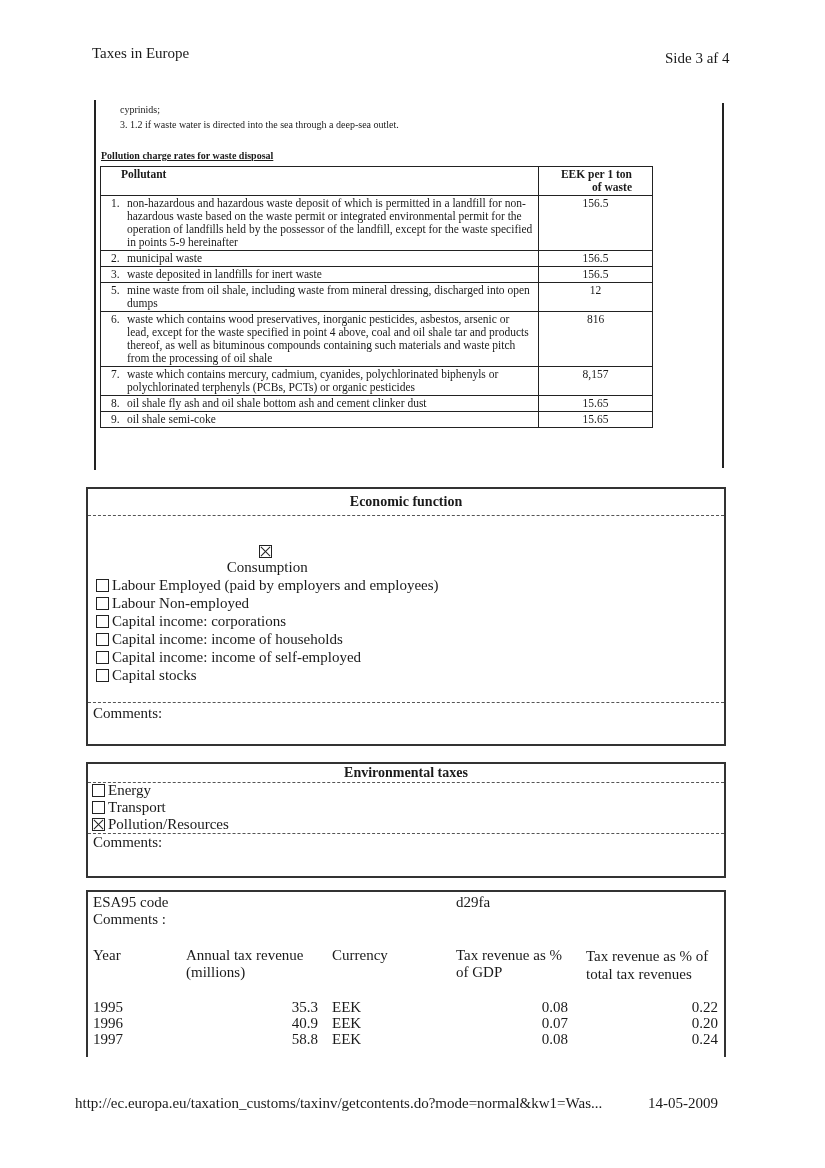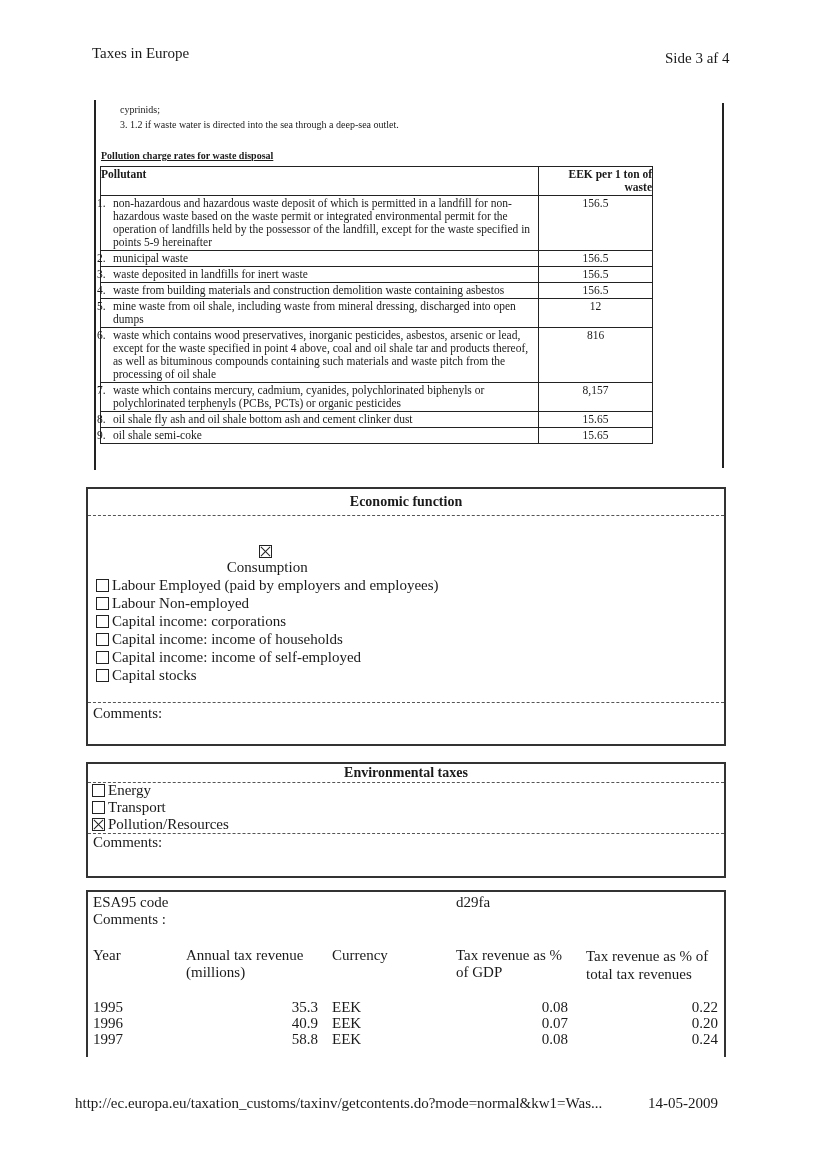--- a/index.html
+++ b/index.html
@@ -4,22 +4,22 @@
 <style>
   html,body{margin:0;padding:0;}
   body{width:825px;height:1168px;background:#fff;position:relative;font-family:"Liberation Serif","DejaVu Serif",serif;color:#1a1a1a;overflow:hidden;}
   .abs{position:absolute;}
   .hdr{font-size:15px;}
   .vline{position:absolute;width:2px;background:#222;}
   .small{font-size:10px;line-height:13px;}
   table.pc{position:absolute;left:100px;top:166px;width:553px;border-collapse:collapse;font-size:11.5px;line-height:13px;}
   table.pc td{border:1px solid #222;vertical-align:top;padding:1px 4px;}
   table.pc td.num{text-align:center;width:105px;}
-  table.pc td.lbl{padding-left:12px;text-indent:-16px;}
-  table.pc th{border:1px solid #222;font-weight:bold;text-align:left;padding:1px 0;vertical-align:top;height:26px;}
+  table.pc td.lbl{padding-left:26px;text-indent:-16px;}
+  table.pc th{border:1px solid #222;font-weight:bold;text-align:left;padding:1px 20px;vertical-align:top;height:26px;}
   table.pc th.num{text-align:right;}
   .box{position:absolute;border:2px solid #333;border-top-width:2px;}
   .box .title{text-align:center;font-weight:bold;font-size:14px;}
   .dash{border-bottom:1px dashed #555;}
   .cb{display:flex;align-items:center;font-size:15px;line-height:17px;}
   .cbx{display:inline-block;width:13px;height:13px;border:1px solid #222;margin-right:3px;position:relative;box-sizing:border-box;}
   .cbx.checked::before,.cbx.checked::after{content:"";position:absolute;left:-1px;top:5px;width:13px;height:1px;background:#222;}
   .cbx.checked::before{transform:rotate(45deg);}
   .cbx.checked::after{transform:rotate(-45deg);}
   .t15{font-size:15px;}
@@ -49,24 +49,20 @@
       <tr>
         <td class="lbl"><span style="display: inline-block; width: 16px; text-indent: 0px;">1.</span><span>non-hazardous and hazardous waste deposit of which is permitted in a landfill for non-hazardous waste based on the waste permit or integrated environmental permit for the operation of landfills held by the possessor of the landfill, except for the waste specified in points 5-9 hereinafter</span></td>
         <td class="num">156.5</td>
       </tr>
       <tr>
         <td class="lbl"><span style="display: inline-block; width: 16px; text-indent: 0px;">2.</span><span>municipal waste</span></td>
         <td class="num">156.5</td>
       </tr>
       <tr>
         <td class="lbl"><span style="display: inline-block; width: 16px; text-indent: 0px;">3.</span><span>waste deposited in landfills for inert waste</span></td>
-        <td class="num">156.5</td>
-      </tr>
-      <tr>
-        <td class="lbl"><span style="display: inline-block; width: 16px; text-indent: 0px;">4.</span><span>waste from building materials and construction demolition waste containing asbestos</span></td>
         <td class="num">156.5</td>
       </tr>
       <tr>
         <td class="lbl"><span style="display: inline-block; width: 16px; text-indent: 0px;">5.</span><span>mine waste from oil shale, including waste from mineral dressing, discharged into open dumps</span></td>
         <td class="num">12</td>
       </tr>
       <tr>
         <td class="lbl"><span style="display: inline-block; width: 16px; text-indent: 0px;">6.</span><span>waste which contains wood preservatives, inorganic pesticides, asbestos, arsenic or lead, except for the waste specified in point 4 above, coal and oil shale tar and products thereof, as well as bituminous compounds containing such materials and waste pitch from the processing of oil shale</span></td>
         <td class="num">816</td>
       </tr>

